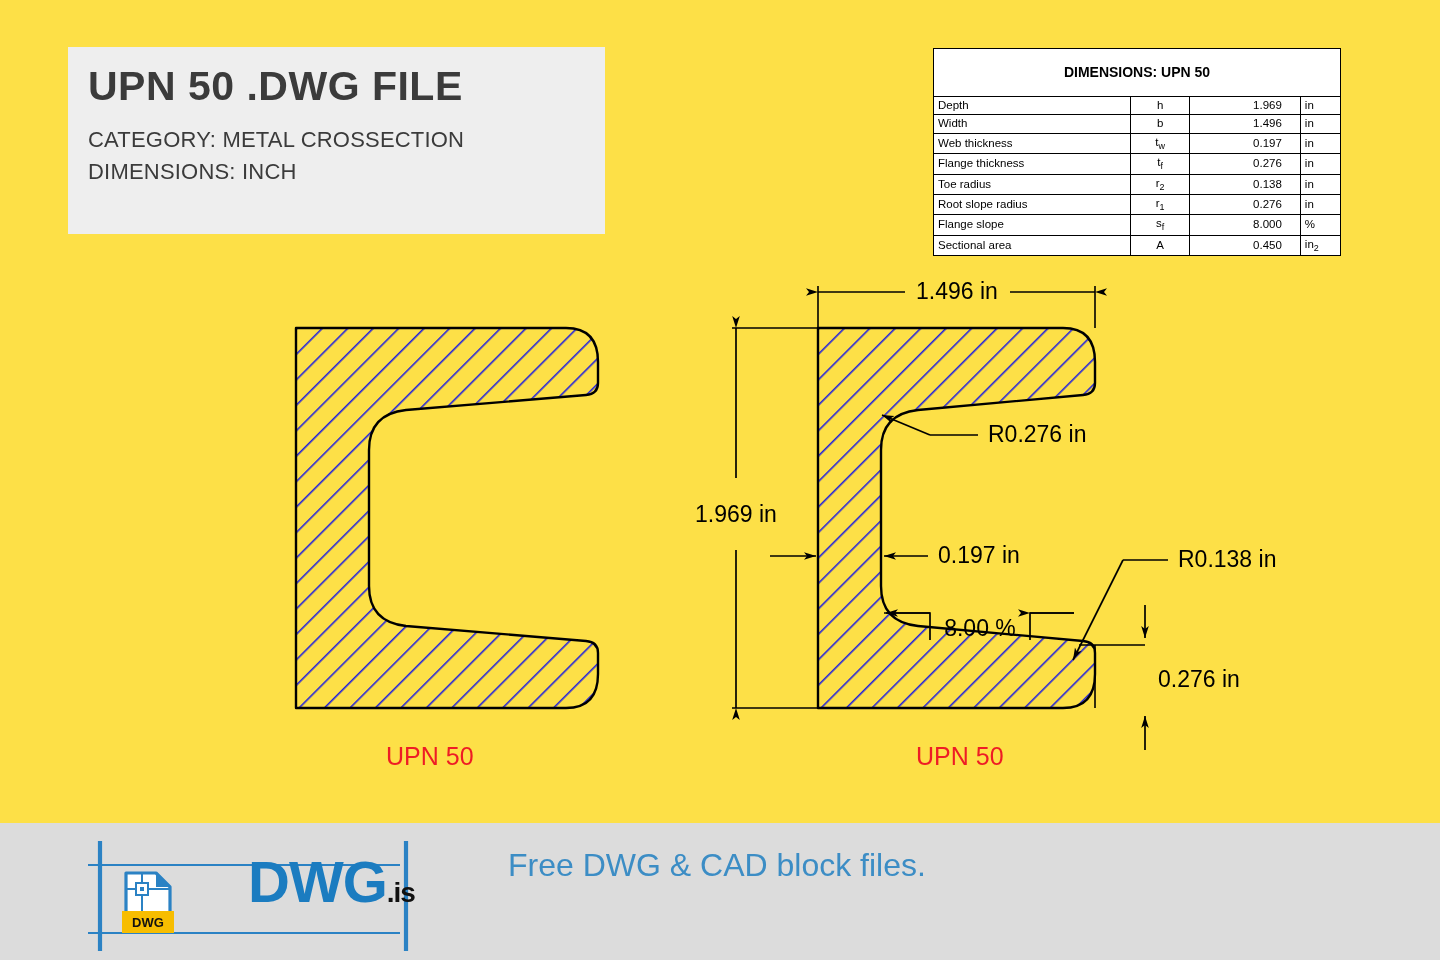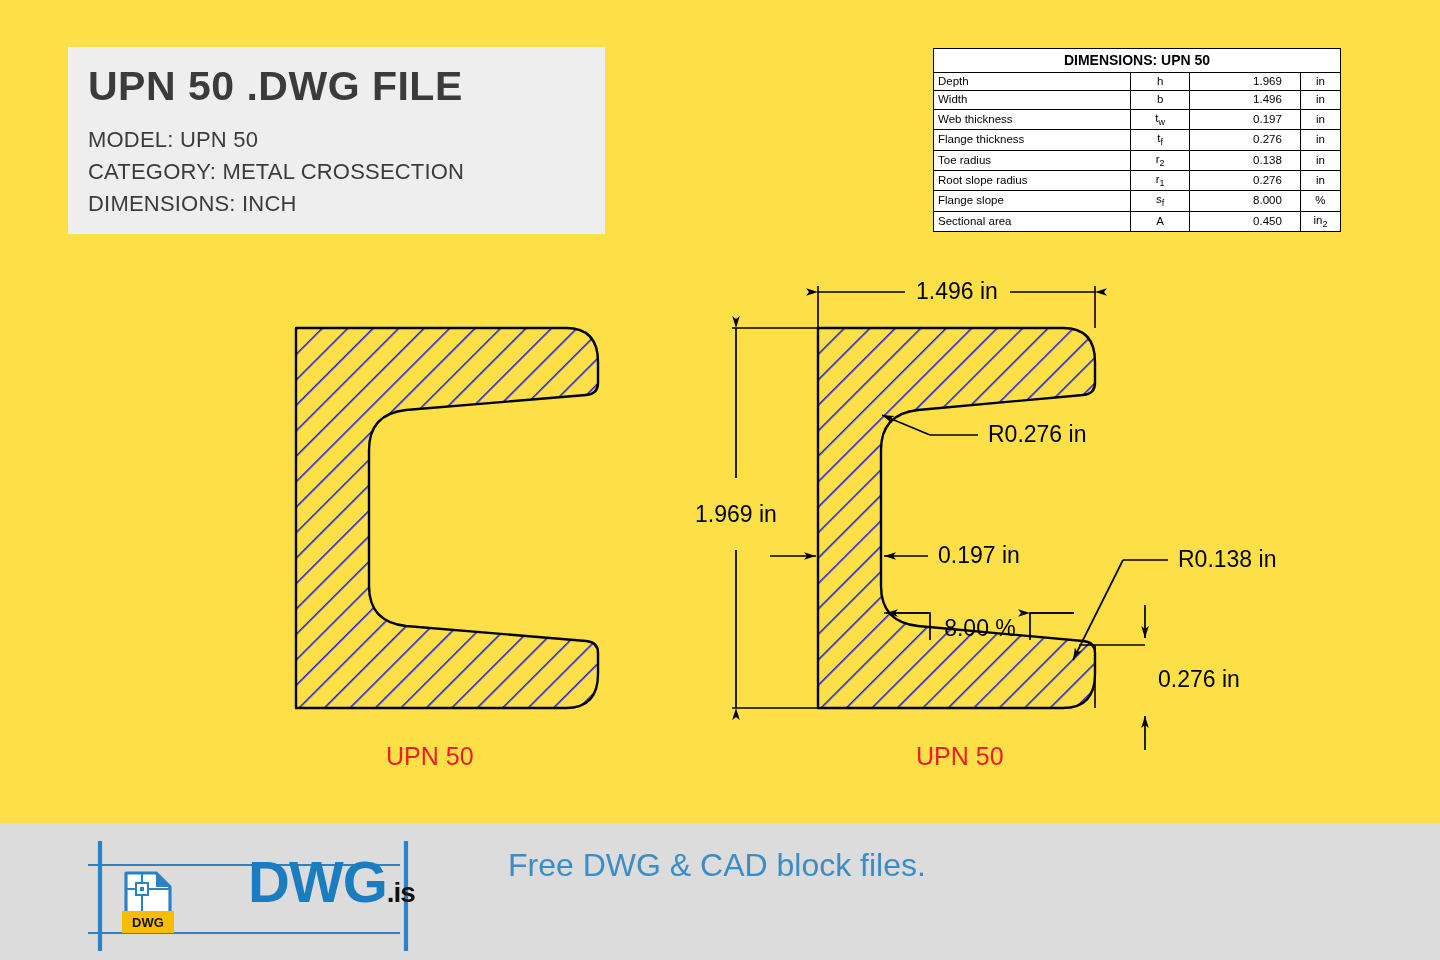--- a/index.html
+++ b/index.html
@@ -58,26 +58,26 @@
   #dim-table td, #dim-table th {
     border: 1px solid #000;
     padding: 1px 4px;
     line-height: 1.35;
     font-weight: normal;
   }
   #dim-table .thead-cell {
     text-align: center;
     font-weight: bold;
     font-size: 14px;
-    padding: 2px 4px;
+    padding: 14px 4px;
   }
   #dim-table .c-name  { width: 212px; text-align: left; margin-left: 10px; }
   #dim-table .c-sym   { width: 56px;  text-align: center; }
   #dim-table .c-val   { width: 98px;  text-align: right; padding-right: 18px; }
-  #dim-table .c-unit  { width: 34px;  text-align: center; }
+  #dim-table .c-unit  { width: 34px;  }
   #dim-table sub { font-size: 0.78em; }
 
   
   #drawing {
     position: absolute;
     left: 0;
     top: 250px;
     width: 1440px;
     height: 540px;
   }
@@ -144,24 +144,20 @@
     color: #333333;
   }
 </style>
 </head>
 <body>
 
 <div id="page">
 
   <div id="title-block">
     <div id="doc-title">UPN 50 .DWG FILE</div>
-    <div class="meta-line">
-      <span>MODEL:</span>
-      <span>UPN 50</span>
-    </div>
     <div class="meta-line">
       <span>CATEGORY:</span>
       <span>METAL CROSSECTION</span>
     </div>
     <div class="meta-line">
       <span>DIMENSIONS:</span>
       <span>INCH</span>
     </div>
   </div>
 

